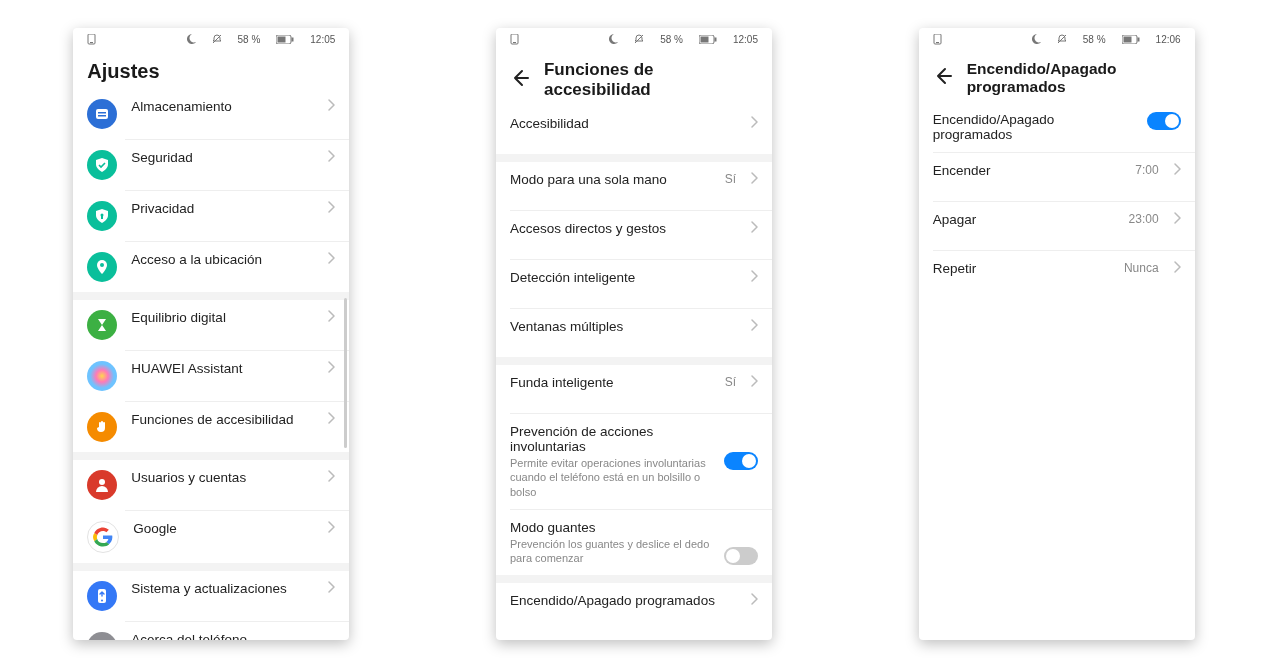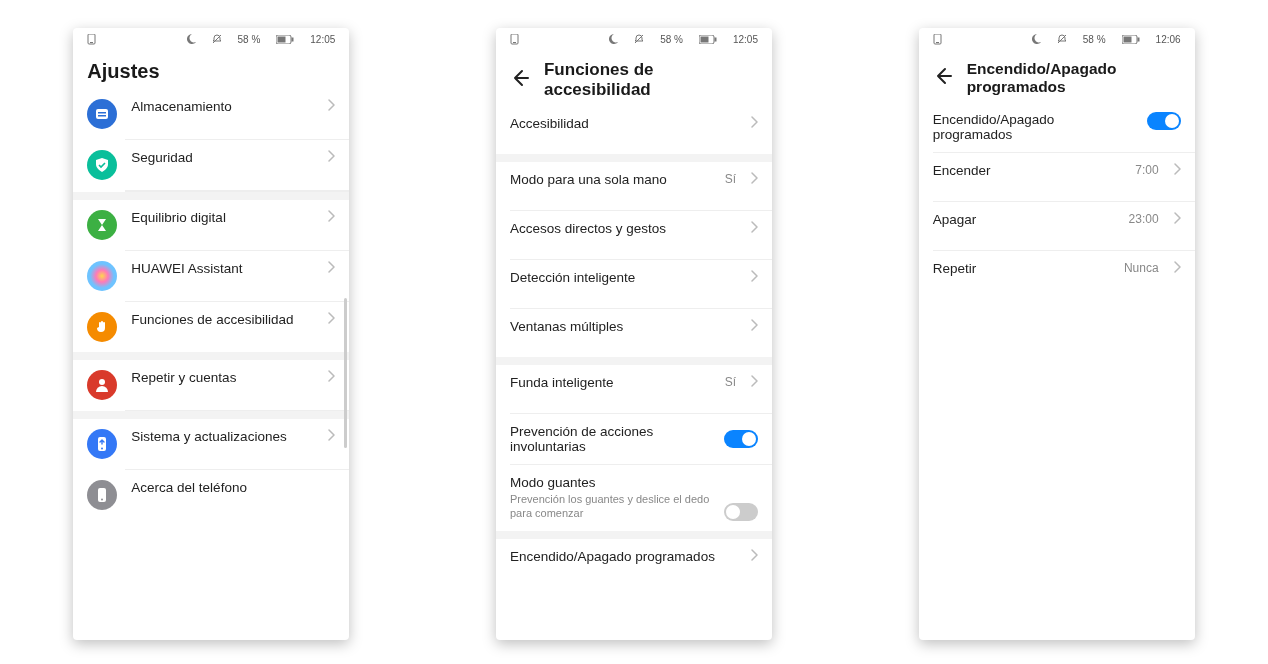--- a/index.html
+++ b/index.html
@@ -154,21 +154,46 @@
               <path d="M8 1l6 2v4c0 4-3 6-6 8-3-2-6-4-6-8V3z" fill="#fff"></path>
               <path d="M5 8l2 2 4-4" fill="none" stroke="#0abf9b" stroke-width="1.6"></path>
             </svg>
           </div>
           <span class="label">Seguridad</span>
           <svg class="chevron" width="8" height="12" viewBox="0 0 8 12">
             <path d="M2 1l5 5-5 5" fill="none" stroke="#bbb" stroke-width="1.5" stroke-linecap="round" stroke-linejoin="round"></path>
           </svg>
         </div>
         <div class="sep"></div>
-        <div class="sep"></div>
+        <div class="row">
+          <div class="icon-circle" style="background:#0abf9b;">
+            <svg width="16" height="16" viewBox="0 0 16 16">
+              <path d="M8 1l6 2v4c0 4-3 6-6 8-3-2-6-4-6-8V3z" fill="#fff"></path>
+              <circle cx="8" cy="7" r="1.5" fill="#0abf9b"></circle>
+              <rect x="7" y="8" width="2" height="3" fill="#0abf9b"></rect>
+            </svg>
+          </div>
+          <span class="label">Privacidad</span>
+          <svg class="chevron" width="8" height="12" viewBox="0 0 8 12">
+            <path d="M2 1l5 5-5 5" fill="none" stroke="#bbb" stroke-width="1.5" stroke-linecap="round" stroke-linejoin="round"></path>
+          </svg>
+        </div>
+        <div class="sep"></div>
+        <div class="row">
+          <div class="icon-circle" style="background:#0abf9b;">
+            <svg width="16" height="16" viewBox="0 0 16 16">
+              <path d="M8 1a5 5 0 0 1 5 5c0 4-5 9-5 9S3 10 3 6a5 5 0 0 1 5-5z" fill="#fff"></path>
+              <circle cx="8" cy="6" r="2" fill="#0abf9b"></circle>
+            </svg>
+          </div>
+          <span class="label">Acceso a la ubicación</span>
+          <svg class="chevron" width="8" height="12" viewBox="0 0 8 12">
+            <path d="M2 1l5 5-5 5" fill="none" stroke="#bbb" stroke-width="1.5" stroke-linecap="round" stroke-linejoin="round"></path>
+          </svg>
+        </div>
         <div class="block-sep"></div>
         <div class="row">
           <div class="icon-circle" style="background:#3cb043;">
             <svg width="16" height="16" viewBox="0 0 16 16">
               <path d="M4 2h8L8 8l4 6H4l4-6z" fill="#fff"></path>
             </svg>
           </div>
           <span class="label">Equilibrio digital</span>
           <svg class="chevron" width="8" height="12" viewBox="0 0 8 12">
             <path d="M2 1l5 5-5 5" fill="none" stroke="#bbb" stroke-width="1.5" stroke-linecap="round" stroke-linejoin="round"></path>
@@ -206,26 +231,40 @@
           </svg>
         </div>
         <div class="block-sep"></div>
         <div class="row">
           <div class="icon-circle" style="background:#d93a2b;">
             <svg width="16" height="16" viewBox="0 0 16 16">
               <circle cx="8" cy="5" r="3" fill="#fff"></circle>
               <path d="M2 15a6 6 0 0 1 12 0z" fill="#fff"></path>
             </svg>
           </div>
-          <span class="label">Repetir y cuentas</span>
-          <svg class="chevron" width="8" height="12" viewBox="0 0 8 12">
-            <path d="M2 1l5 5-5 5" fill="none" stroke="#bbb" stroke-width="1.5" stroke-linecap="round" stroke-linejoin="round"></path>
-          </svg>
-        </div>
-        <div class="sep"></div>
+          <span class="label">Usuarios y cuentas</span>
+          <svg class="chevron" width="8" height="12" viewBox="0 0 8 12">
+            <path d="M2 1l5 5-5 5" fill="none" stroke="#bbb" stroke-width="1.5" stroke-linecap="round" stroke-linejoin="round"></path>
+          </svg>
+        </div>
+        <div class="sep"></div>
+        <div class="row">
+          <div class="icon-circle" style="background:#fff;border:1px solid #e3e3e3;">
+            <svg width="20" height="20" viewBox="0 0 48 48">
+              <path fill="#EA4335" d="M24 9.5c3.9 0 6.6 1.7 8.1 3.1l5.9-5.9C34.4 3.3 29.7 1 24 1 14.8 1 6.9 6.4 3.2 14.1l6.9 5.4C11.8 13.5 17.4 9.5 24 9.5z"></path>
+              <path fill="#4285F4" d="M46.5 24.5c0-1.6-.1-2.8-.4-4H24v8.1h12.7c-.5 3-2.3 5.6-5 7.3l6.7 5.2C43 37.3 46.5 31.5 46.5 24.5z"></path>
+              <path fill="#FBBC05" d="M10.1 28.5c-.5-1.4-.8-2.9-.8-4.5s.3-3.1.8-4.5l-6.9-5.4C1.2 17.6 0 20.7 0 24s1.2 6.4 3.2 9.9l6.9-5.4z"></path>
+              <path fill="#34A853" d="M24 47c6.1 0 11.2-2 14.9-5.4l-6.7-5.2c-1.9 1.3-4.5 2.2-8.2 2.2-6.6 0-12.2-4-14-9.9l-6.9 5.4C6.9 41.6 14.8 47 24 47z"></path>
+            </svg>
+          </div>
+          <span class="label">Google</span>
+          <svg class="chevron" width="8" height="12" viewBox="0 0 8 12">
+            <path d="M2 1l5 5-5 5" fill="none" stroke="#bbb" stroke-width="1.5" stroke-linecap="round" stroke-linejoin="round"></path>
+          </svg>
+        </div>
         <div class="block-sep"></div>
         <div class="row">
           <div class="icon-circle" style="background:#3478f6;">
             <svg width="16" height="16" viewBox="0 0 16 16">
               <rect x="4" y="1" width="8" height="14" rx="2" fill="#fff"></rect>
               <circle cx="8" cy="12.5" r="1" fill="#3478f6"></circle>
               <path d="M8 4v4M6 6l2-2 2 2" fill="none" stroke="#3478f6" stroke-width="1.4" stroke-linecap="round" stroke-linejoin="round"></path>
             </svg>
           </div>
           <span class="label">Sistema y actualizaciones</span>
@@ -323,20 +362,21 @@
           <span class="label">Funda inteligente</span>
           <span class="value">Sí</span>
           <svg class="chevron" width="8" height="12" viewBox="0 0 8 12">
             <path d="M2 1l5 5-5 5" fill="none" stroke="#bbb" stroke-width="1.5" stroke-linecap="round" stroke-linejoin="round"></path>
           </svg>
         </div>
         <div class="sep" style="margin-left:14px"></div>
         <div class="row" style="align-items:center">
           <div class="text-col">
             <span class="label">Prevención de acciones involuntarias</span>
+            <span class="sub">Permite evitar operaciones involuntarias cuando el teléfono está en un bolsillo o bolso</span>
           </div>
           <div class="toggle on">
             <div class="knob"></div>
           </div>
         </div>
         <div class="sep" style="margin-left:14px"></div>
         <div class="row" style="align-items:flex-end">
           <div class="text-col">
             <span class="label">Modo guantes</span>
             <span class="sub">Prevención los guantes y deslice el dedo para comenzar</span>

